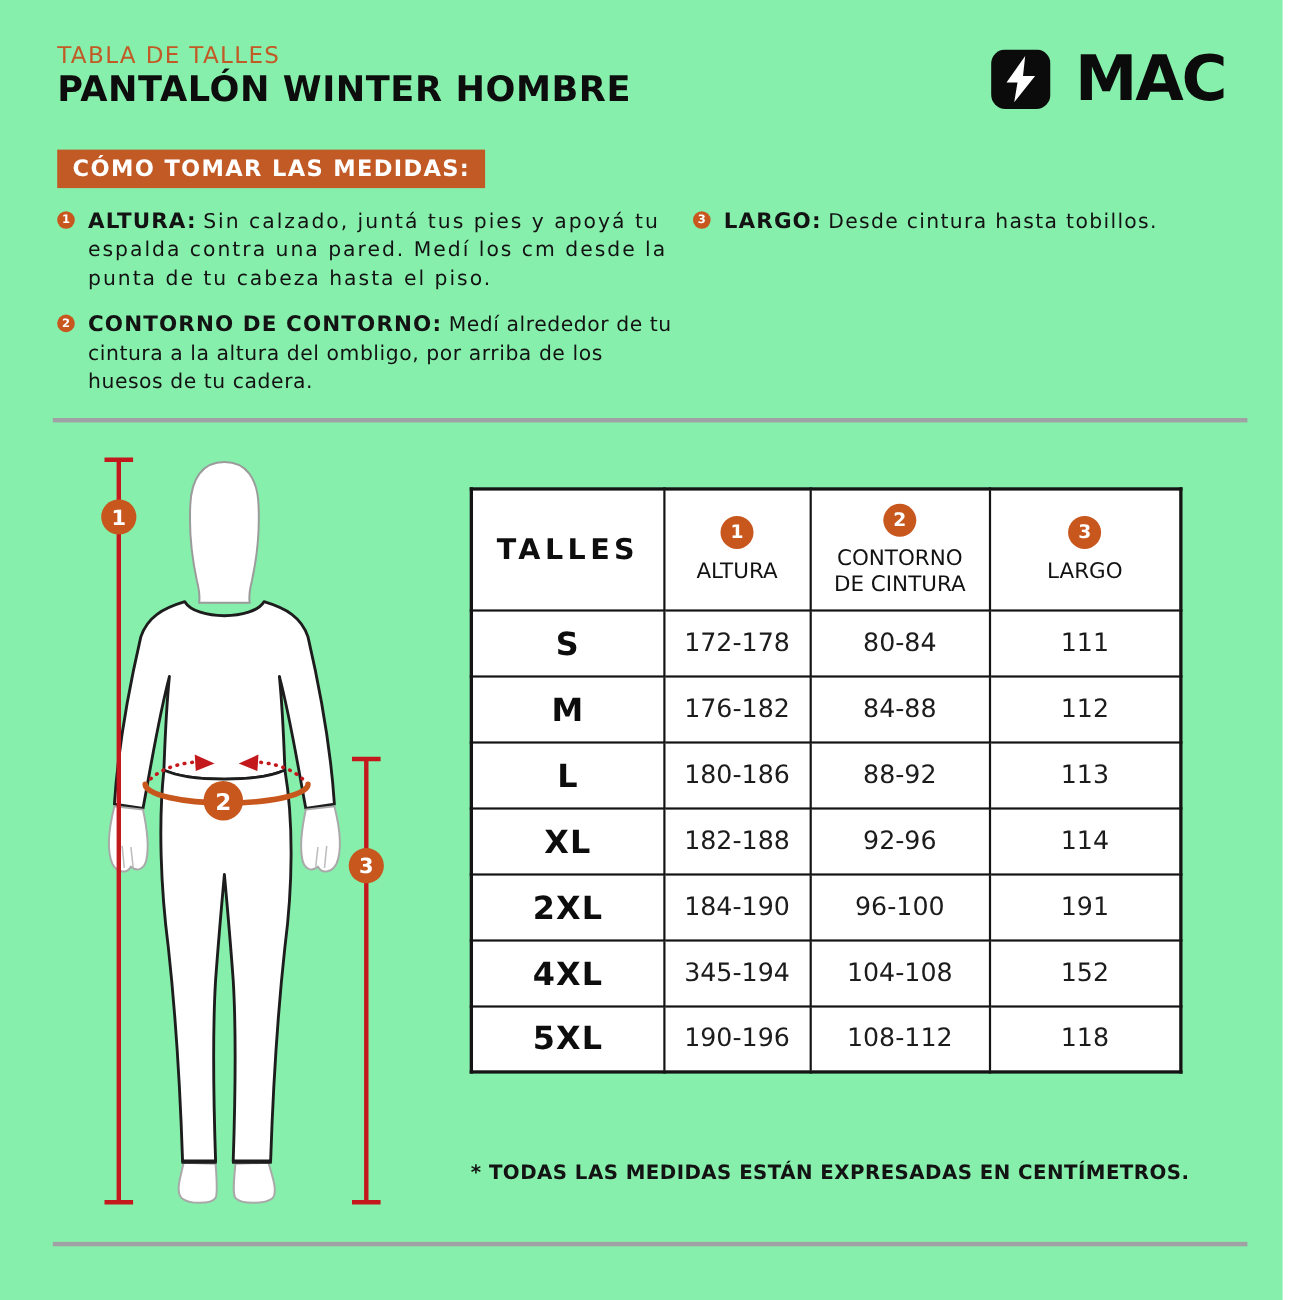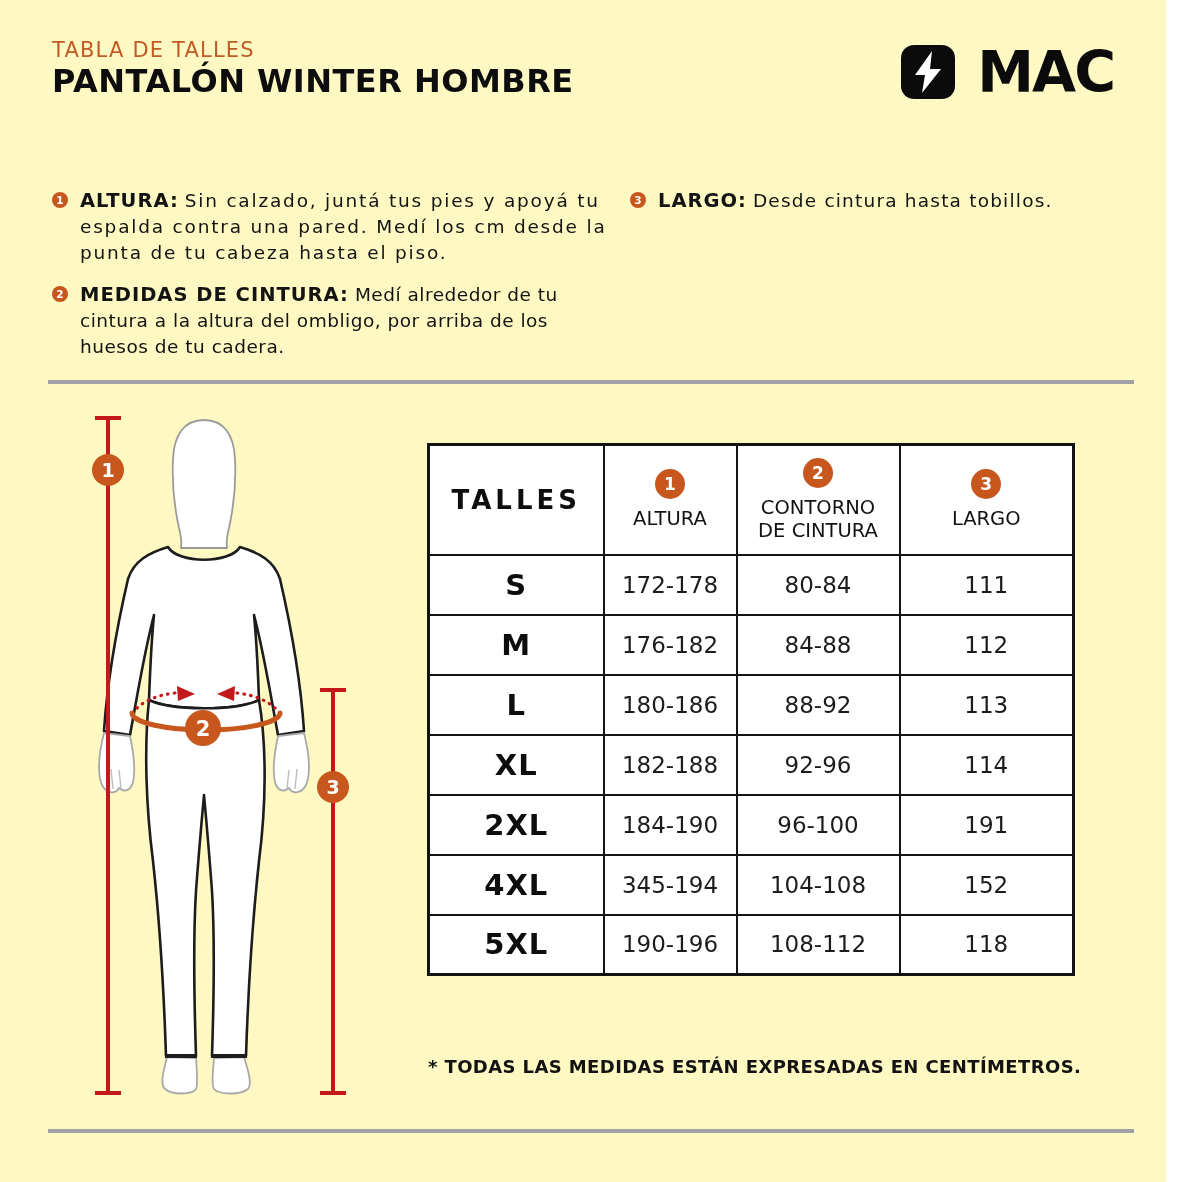--- a/index.html
+++ b/index.html
@@ -1,18 +1,18 @@
 <!DOCTYPE html>
 <html><head>
 <meta charset="utf-8">
 <style>
   * { margin:0; padding:0; box-sizing:border-box; }
   html,body { background:#ffffff; }
   body { font-family:"DejaVu Sans","Liberation Sans",sans-serif; color:#121212; }
-  .page { position:relative; width:1166px; height:1182px; background:#fef9c3; overflow:hidden; }
+  .page { position:relative; width:1166px; height:1182px; background:#86efac; overflow:hidden; }
 
   
   .eyebrow { position:absolute; left:52px; top:38px; font-size:21px; letter-spacing:1.2px;
              color:#C25A26; font-weight:500; }
   .title   { position:absolute; left:52px; top:62px; font-size:32px; font-weight:bold;
              letter-spacing:.5px; color:#0d0d0d; }
   .logo { position:absolute; top:45px; right:52px; display:flex; align-items:center; gap:22px; }
   .logo-icon { width:54px; height:54px; }
   .logo-word { font-size:57px; font-weight:bold; letter-spacing:-2px; color:#0b0b0b; line-height:54px; }
 
@@ -69,32 +69,33 @@
   <div class="title">PANTALÓN WINTER HOMBRE</div>
 
   <div class="logo">
     <svg class="logo-icon" viewBox="0 0 54 54">
       <rect x="0" y="0" width="54" height="54" rx="13" fill="#0b0b0b"></rect>
       <polygon points="31,6 14,30 24,30 21,48 40,24 29,24" fill="#ffffff"></polygon>
     </svg>
     <div class="logo-word">MAC</div>
   </div>
 
+  <div class="banner">CÓMO TOMAR LAS MEDIDAS:</div>
 
   <div class="instr instr-1">
     <div class="instr-body">
       <span class="ibadge">1</span>
       <b class="lead">ALTURA:</b><span>Sin calzado, juntá tus pies y apoyá tu espalda contra una pared. Medí los cm desde la punta de tu cabeza hasta el piso.</span>
     </div>
   </div>
 
   <div class="instr instr-2">
     <div class="instr-body">
       <span class="ibadge">2</span>
-      <b class="lead">MEDIDAS DE CINTURA:</b><span>Medí alrededor de tu cintura a la altura del ombligo, por arriba de los huesos de tu cadera.</span>
+      <b class="lead">CONTORNO DE CONTORNO:</b><span>Medí alrededor de tu cintura a la altura del ombligo, por arriba de los huesos de tu cadera.</span>
     </div>
   </div>
 
   <div class="instr instr-3">
     <div class="instr-body">
       <span class="ibadge">3</span>
       <b class="lead">LARGO:</b><span>Desde cintura hasta tobillos.</span>
     </div>
   </div>
 

